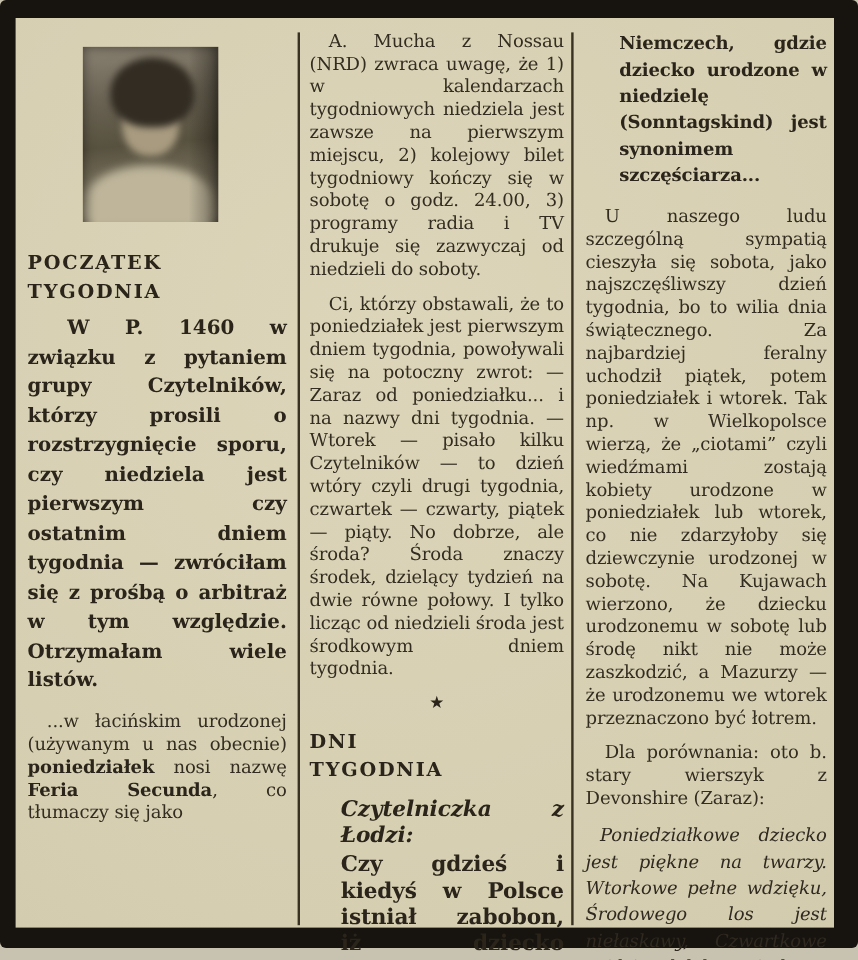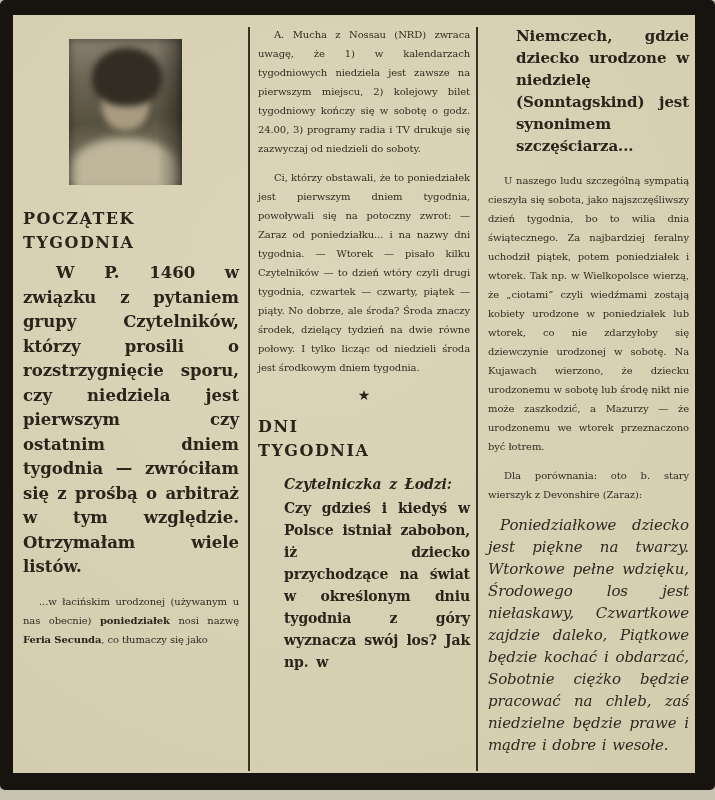--- a/index.html
+++ b/index.html
@@ -14,21 +14,21 @@
          background:
            radial-gradient(130% 120% at 45% 35%, #dcd5b9 0%, #d5ceb1 55%, #cbc4a7 100%);
          color:#332c20;}
   .rule{position:absolute;top:12px;bottom:2px;width:2px;background:#2b2416;opacity:.92;}
   .r1{left:235px}
   .r2{left:463px}
   .col{position:absolute;text-align:justify;}
   .col1{left:10px;top:18px;width:216px;}
   .col2{left:245px;top:10px;width:212px;}
   .col3{left:475px;top:10px;width:201px;}
-  p{margin:0 0 10px 0;font-size:10px;line-height:19px;letter-spacing:-.1px;
+  p{margin:0 0 10px 0;font-size:15px;line-height:19px;letter-spacing:-.1px;
     color:#332c20;}
   p.lead1{font-weight:700;font-size:16.5px;line-height:24.5px;letter-spacing:0;
           color:#2a241a;text-indent:33px;margin:6px 0 12px 0;}
   p.ind{text-indent:16px;}
   .b{font-weight:700;color:#2a241a;}
   .i{font-style:italic;}
   .heading{font-weight:700;font-size:16px;line-height:24px;letter-spacing:1.5px;
            color:#2a241a;margin:22px 0 0 0;text-align:left;}
   
   .photo{position:relative;width:113px;height:146px;margin:6px 0 0 46px;
@@ -39,21 +39,21 @@
            border-radius:55% 55% 48% 48%;background:#322c23;filter:blur(3px);}
   .ph-face{position:absolute;left:29%;top:26%;width:42%;height:36%;
            border-radius:50% 50% 46% 46%;background:#a89b80;filter:blur(3px);}
   .ph-blouse{position:absolute;left:4%;bottom:-4%;width:92%;height:36%;
              border-radius:48% 52% 0 0;background:#beb59b;filter:blur(4px);}
   .ph-shade{position:absolute;right:0;top:0;width:22%;height:100%;
             background:linear-gradient(90deg,rgba(0,0,0,0),rgba(20,17,12,.45));}
   .star{text-align:center;font-size:14px;color:#2a241a;margin:10px 0 12px 0;}
   
   .qblock{margin-left:26px;text-align:justify;}
-  .qblock p{font-size:14px;line-height:22px;margin-bottom:2px;word-spacing:3px;}
+  .qblock p{font-size:18px;line-height:22px;margin-bottom:2px;word-spacing:3px;}
   .lead3{margin-left:28px;font-weight:700;font-size:15px;line-height:22px;
          word-spacing:2px;color:#2a241a;margin-bottom:14px;}
   .poem{font-style:italic;font-size:15px;line-height:22px;word-spacing:1px;
         text-indent:12px;color:#2f2920;}
   .dni{margin:2px 0 10px 0;}
 </style>
 </head>
 <body>
 
 <div class="page">

